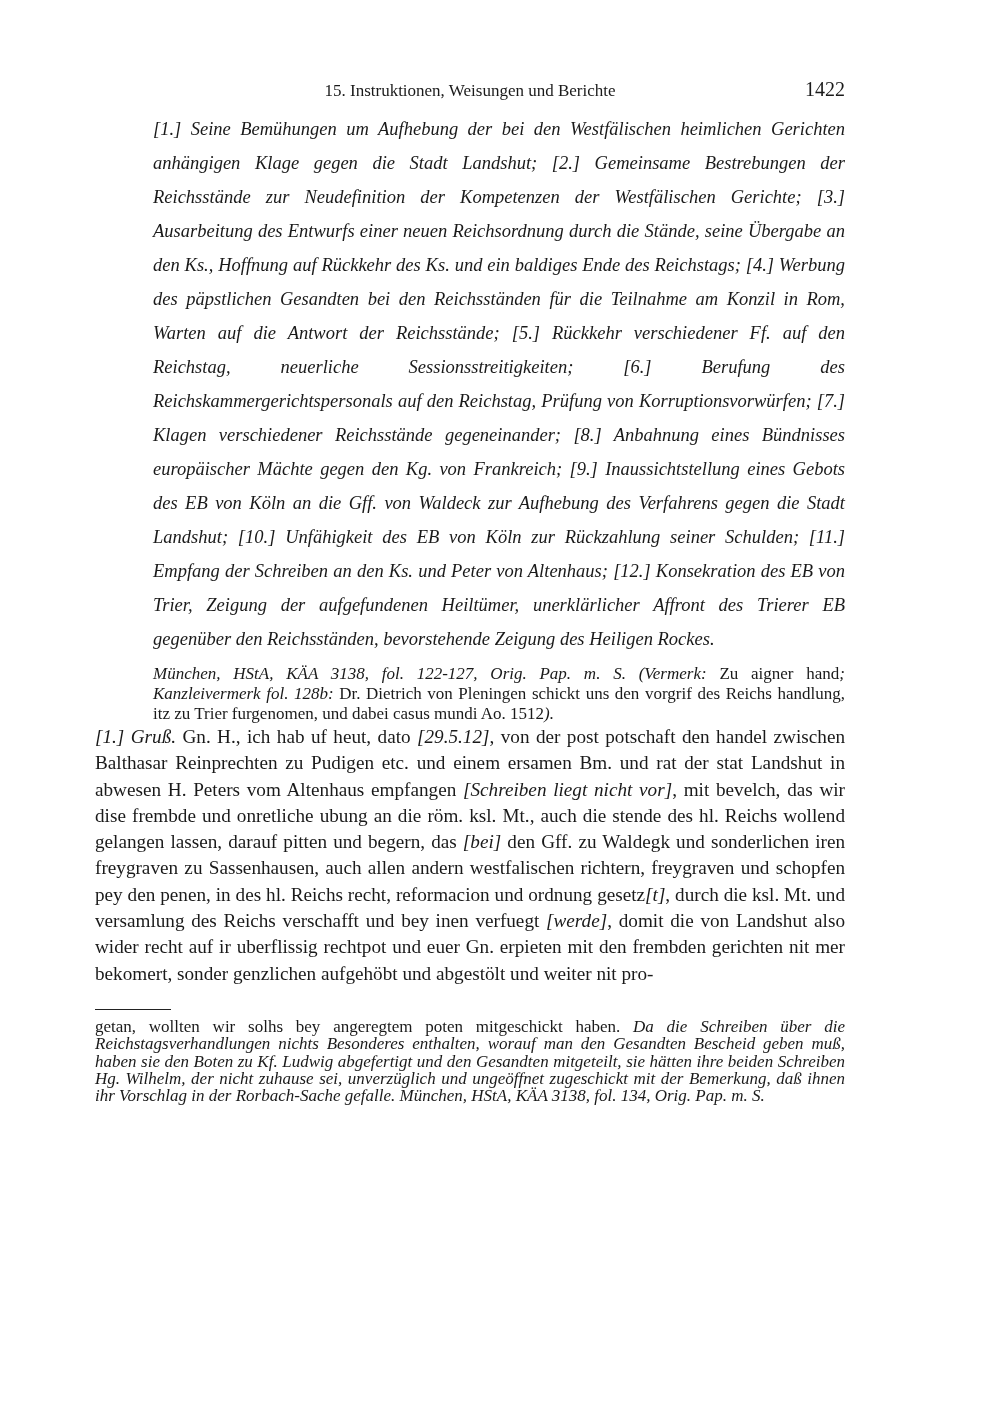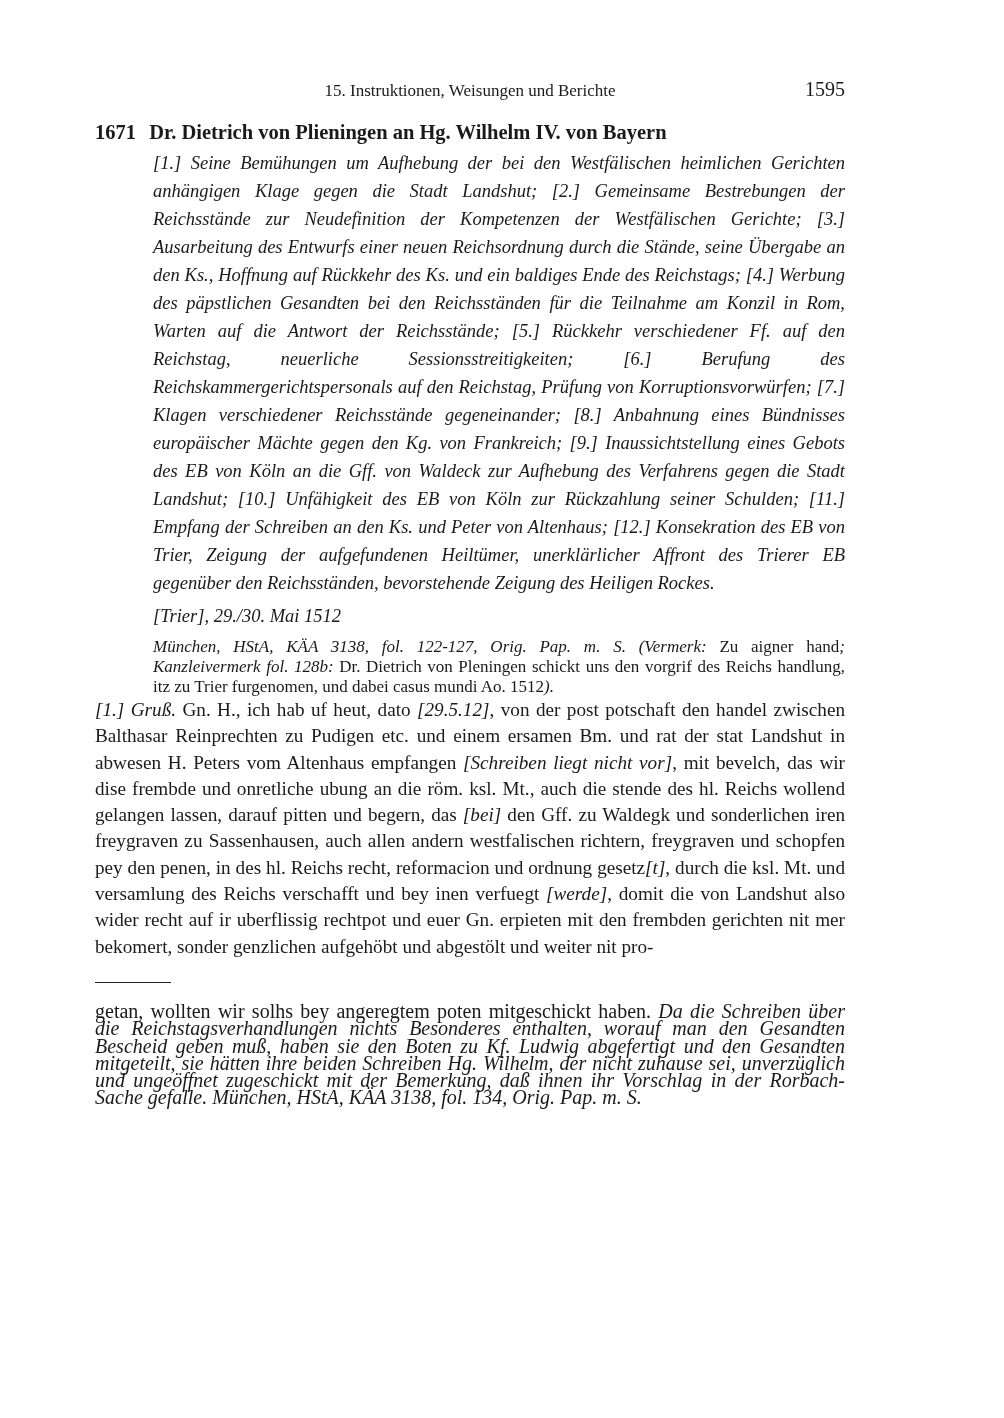--- a/index.html
+++ b/index.html
@@ -4,45 +4,40 @@
 <style>
   html, body { margin: 0; padding: 0; background: #ffffff; }
   body { width: 1004px; height: 1418px; position: relative; overflow: hidden;
          font-family: "Liberation Serif", "DejaVu Serif", serif; color: #1a1a1a; }
   .page { position: absolute; left: 95px; top: 78px; width: 750px; }
   .running-head { position: relative; height: 30px; font-size: 17px; }
   .running-head .title { position: absolute; left: 0; right: 0; text-align: center; top: 3px; }
   .running-head .pageno { position: absolute; right: 0; top: 0; font-size: 20px; }
   .doc-heading { font-weight: bold; font-size: 20.5px; margin-top: 11px; line-height: 26px; white-space: nowrap; }
   .doc-heading .num { margin-right: 8px; }
-  .regest { margin-left: 58px; font-style: italic; font-size: 18.5px; line-height: 28px; text-align: justify; margin-top: 4px; }
+  .regest { margin-left: 58px; font-style: italic; font-size: 18.5px; line-height: 34px; text-align: justify; margin-top: 4px; }
   .date-line { margin-left: 58px; font-style: italic; font-size: 18.5px; line-height: 26px; margin-top: 6px; }
   .source { margin-left: 58px; font-size: 17px; line-height: 20px; text-align: justify; margin-top: 8px; }
   .source .it, .body-text .it, .footnote .it { font-style: italic; }
   .body-text { font-size: 19.2px; line-height: 26.3px; text-align: justify; hyphens: manual; }
   .fn-rule { width: 76px; border-top: 1px solid #222; margin-top: 22px; }
-  .footnote { font-size: 20px; line-height: 17.3px; text-align: justify; margin-top: 20px; }
+  .footnote { font-size: 17px; line-height: 17.3px; text-align: justify; margin-top: 8px; }
 </style>
 </head>
 <body>
 
 <div class="page">
   <div class="running-head">
     <span class="title">15. Instruktionen, Weisungen und Berichte</span>
-    <span class="pageno">1595</span>
+    <span class="pageno">1422</span>
   </div>
 
-  <div class="doc-heading">
-    <span class="num">1671</span>
-    <span>Dr. Dietrich von Plieningen an Hg. Wilhelm IV. von Bayern</span>
-  </div>
 
   <div class="regest">[1.] Seine Bemühungen um Aufhebung der bei den Westfälischen heimlichen Gerichten anhängigen Klage gegen die Stadt Landshut; [2.] Gemeinsame Bestrebungen der Reichsstände zur Neudefinition der Kompetenzen der Westfälischen Gerichte; [3.] Ausarbeitung des Entwurfs einer neuen Reichsordnung durch die Stände, seine Übergabe an den Ks., Hoffnung auf Rückkehr des Ks. und ein baldiges Ende des Reichstags; [4.] Werbung des päpstlichen Gesandten bei den Reichsständen für die Teilnahme am Konzil in Rom, Warten auf die Antwort der Reichsstände; [5.] Rückkehr verschiedener Ff. auf den Reichstag, neuerliche Sessionsstreitigkeiten; [6.] Berufung des Reichskammergerichtspersonals auf den Reichstag, Prüfung von Korruptionsvorwürfen; [7.] Klagen verschiedener Reichsstände gegeneinander; [8.] Anbahnung eines Bündnisses europäischer Mächte gegen den Kg. von Frankreich; [9.] Inaussichtstellung eines Gebots des EB von Köln an die Gff. von Waldeck zur Aufhebung des Verfahrens gegen die Stadt Landshut; [10.] Unfähigkeit des EB von Köln zur Rückzahlung seiner Schulden; [11.] Empfang der Schreiben an den Ks. und Peter von Altenhaus; [12.] Konsekration des EB von Trier, Zeigung der aufgefundenen Heiltümer, unerklärlicher Affront des Trierer EB gegenüber den Reichsständen, bevorstehende Zeigung des Heiligen Rockes.</div>
 
-  <div class="date-line">[Trier], 29./30. Mai 1512</div>
 
   <div class="source"><span class="it">München, HStA, KÄA 3138, fol. 122-127, Orig. Pap. m. S. (Vermerk:</span><span> Zu aigner hand</span><span class="it">; Kanzleivermerk fol. 128b:</span><span> Dr. Dietrich von Pleningen schickt uns den vorgrif des Reichs handlung, itz zu Trier furgenomen, und dabei casus mundi Ao. 1512</span><span class="it">).</span></div>
 
   <div class="body-text"><span class="it">[1.] Gruß.</span><span> Gn. H., ich hab uf heut, dato </span><span class="it">[29.5.12]</span><span>, von der post potschaft den handel zwischen Balthasar Reinprechten zu Pudigen etc. und einem ersamen Bm. und rat der stat Landshut in abwesen H. Peters vom Altenhaus empfangen </span><span class="it">[Schreiben liegt nicht vor]</span><span>, mit bevelch, das wir dise frembde und onretliche ubung an die röm. ksl. Mt., auch die stende des hl. Reichs wollend gelangen lassen, darauf pitten und begern, das </span><span class="it">[bei]</span><span> den Gff. zu Waldegk und sonderli­chen iren freygraven zu Sassenhausen, auch allen andern westfalischen richtern, freygraven und schopfen pey den penen, in des hl. Reichs recht, reformacion und ordnung gesetz</span><span class="it">[t]</span><span>, durch die ksl. Mt. und versamlung des Reichs verschafft und bey inen verfuegt </span><span class="it">[werde]</span><span>, domit die von Landshut also wider recht auf ir uberflissig rechtpot und euer Gn. erpieten mit den frembden gerichten nit mer bekomert, sonder genzlichen aufgehöbt und abgestölt und weiter nit pro-</span></div>
 
   <div class="fn-rule"></div>
 
   <div class="footnote"><span>getan, wollten wir solhs bey angeregtem poten mitgeschickt haben. </span><span class="it">Da die Schreiben über die Reichstagsverhandlungen nichts Besonderes enthalten, worauf man den Gesandten Bescheid geben muß, haben sie den Boten zu Kf. Ludwig abgefertigt und den Gesandten mitgeteilt, sie hätten ihre beiden Schreiben Hg. Wilhelm, der nicht zuhause sei, unverzüglich und ungeöffnet zugeschickt mit der Bemerkung, daß ihnen ihr Vorschlag in der Rorbach-Sache gefalle. München, HStA, KÄA 3138, fol. 134, Orig. Pap. m. S.</span></div>
 </div>
 

